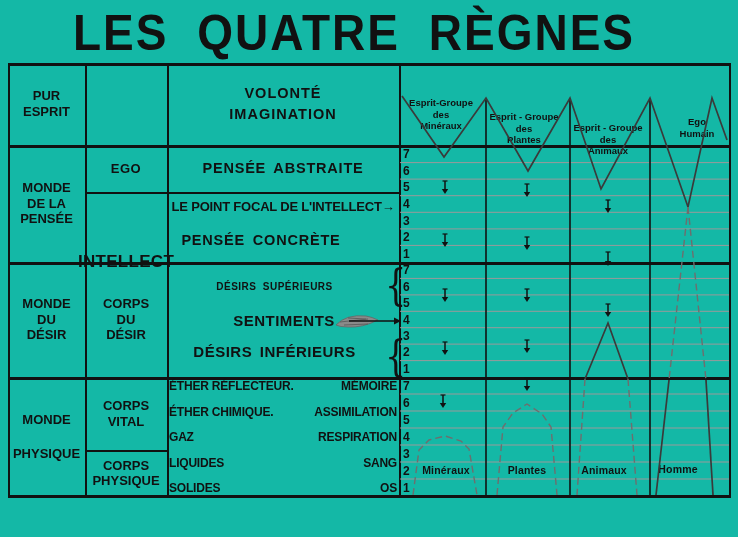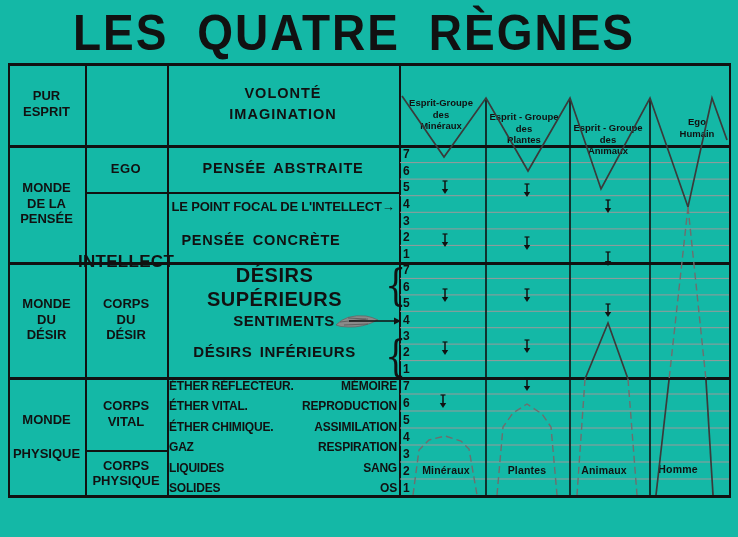--- a/index.html
+++ b/index.html
@@ -65,39 +65,35 @@
   <div class="cell" style="left:167px;top:146px;width:232px;height:45px;font-size:14.5px;letter-spacing:.8px;word-spacing:3px;">PENSÉE ABSTRAITE</div>
   <div class="cell" style="left:167px;top:193px;width:232px;height:27px;font-size:13px;letter-spacing:-.2px;">LE POINT FOCAL DE L'INTELLECT→</div>
   <div class="cell" style="left:167px;top:221px;width:188px;height:40px;font-size:14.5px;letter-spacing:.8px;word-spacing:3px;">PENSÉE CONCRÈTE</div>
 
   <div class="cell" style="left:8px;top:262px;width:77px;height:115px;font-size:13px;line-height:15.5px;">MONDE
 DU
 DÉSIR</div>
   <div class="cell" style="left:85px;top:262px;width:82px;height:115px;font-size:13px;line-height:15.5px;">CORPS
 DU
 DÉSIR</div>
-  <div class="cell" style="left:167px;top:268px;width:215px;height:38px;font-size:20px;letter-spacing:.5px;word-spacing:3px;">DÉSIRS SUPÉRIEURS</div>
+  <div class="cell" style="left:167px;top:268px;width:215px;height:38px;font-size:10px;letter-spacing:.5px;word-spacing:3px;">DÉSIRS SUPÉRIEURS</div>
   <div class="cell" style="left:195px;top:307px;width:178px;height:28px;font-size:15px;letter-spacing:.5px;">SENTIMENTS</div>
   <div class="cell" style="left:167px;top:333px;width:215px;height:38px;font-size:15px;letter-spacing:.5px;word-spacing:3px;">DÉSIRS INFÉRIEURS</div>
 
   <div class="cell" style="left:8px;top:377px;width:77px;height:119px;font-size:13px;line-height:17px;">MONDE
 
 PHYSIQUE</div>
   <div class="cell" style="left:85px;top:377px;width:82px;height:73px;font-size:13px;line-height:16px;">CORPS
 VITAL</div>
   <div class="cell" style="left:85px;top:450px;width:82px;height:46px;font-size:13px;line-height:15px;">CORPS
 PHYSIQUE</div>
   <div class="ether-list" id="ether-list">
       <div class="ether-row" style="">
         <span>ÉTHER RÉFLECTEUR.</span>
         <span>MÉMOIRE</span>
-      </div>
-      <div class="ether-row" style="">
-        <span>ÉTHER VITAL.</span>
-        <span>REPRODUCTION</span>
       </div>
       <div class="ether-row" style="">
         <span>ÉTHER CHIMIQUE.</span>
         <span>ASSIMILATION</span>
       </div>
       <div class="ether-row" style="">
         <span>GAZ</span>
         <span>RESPIRATION</span>
       </div>
       <div class="ether-row" style="">

